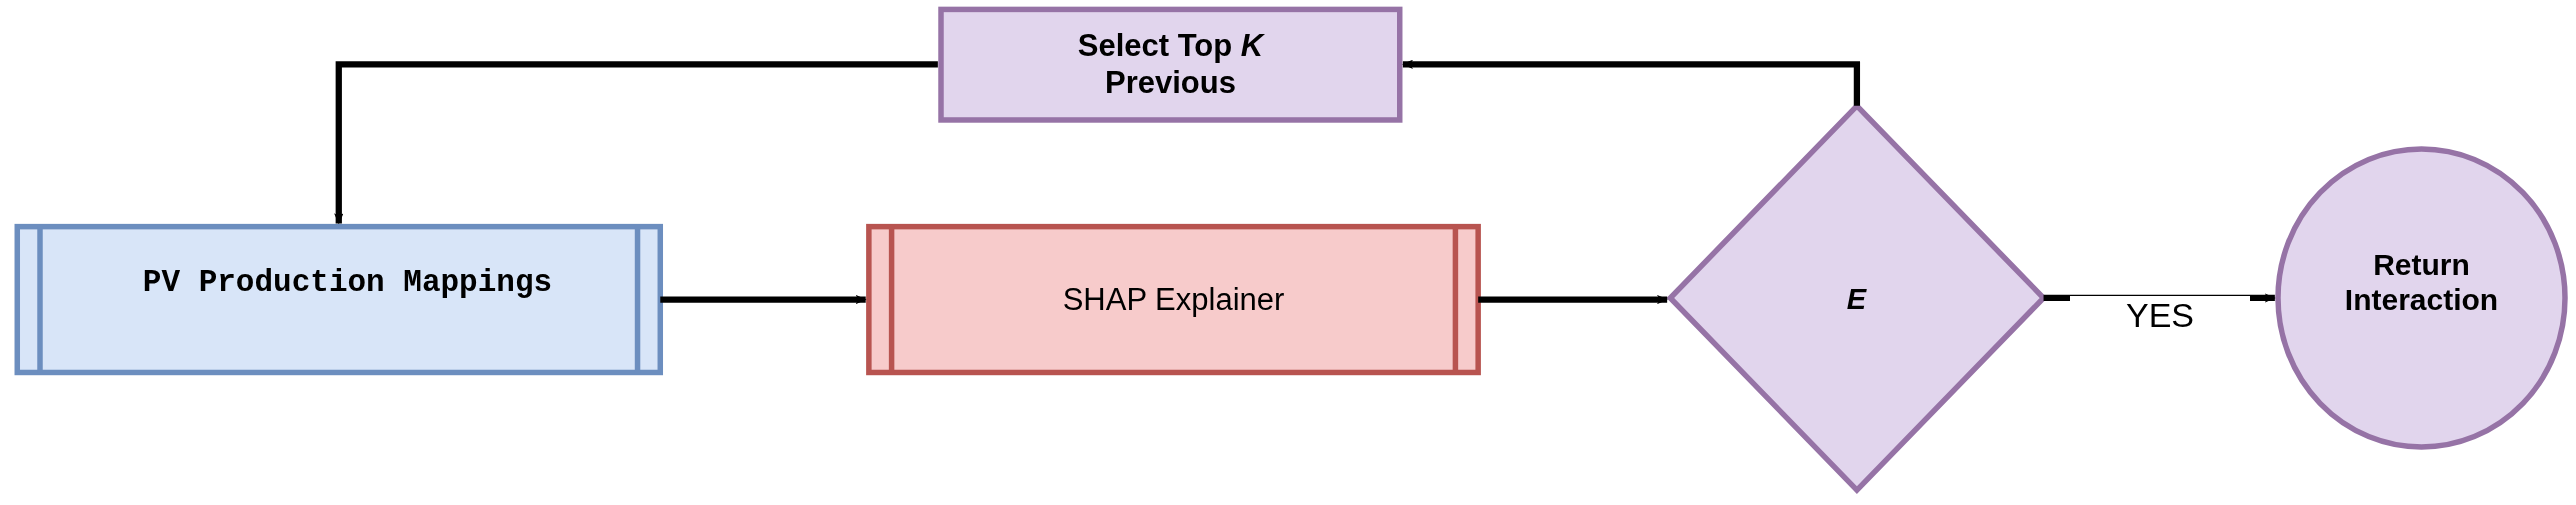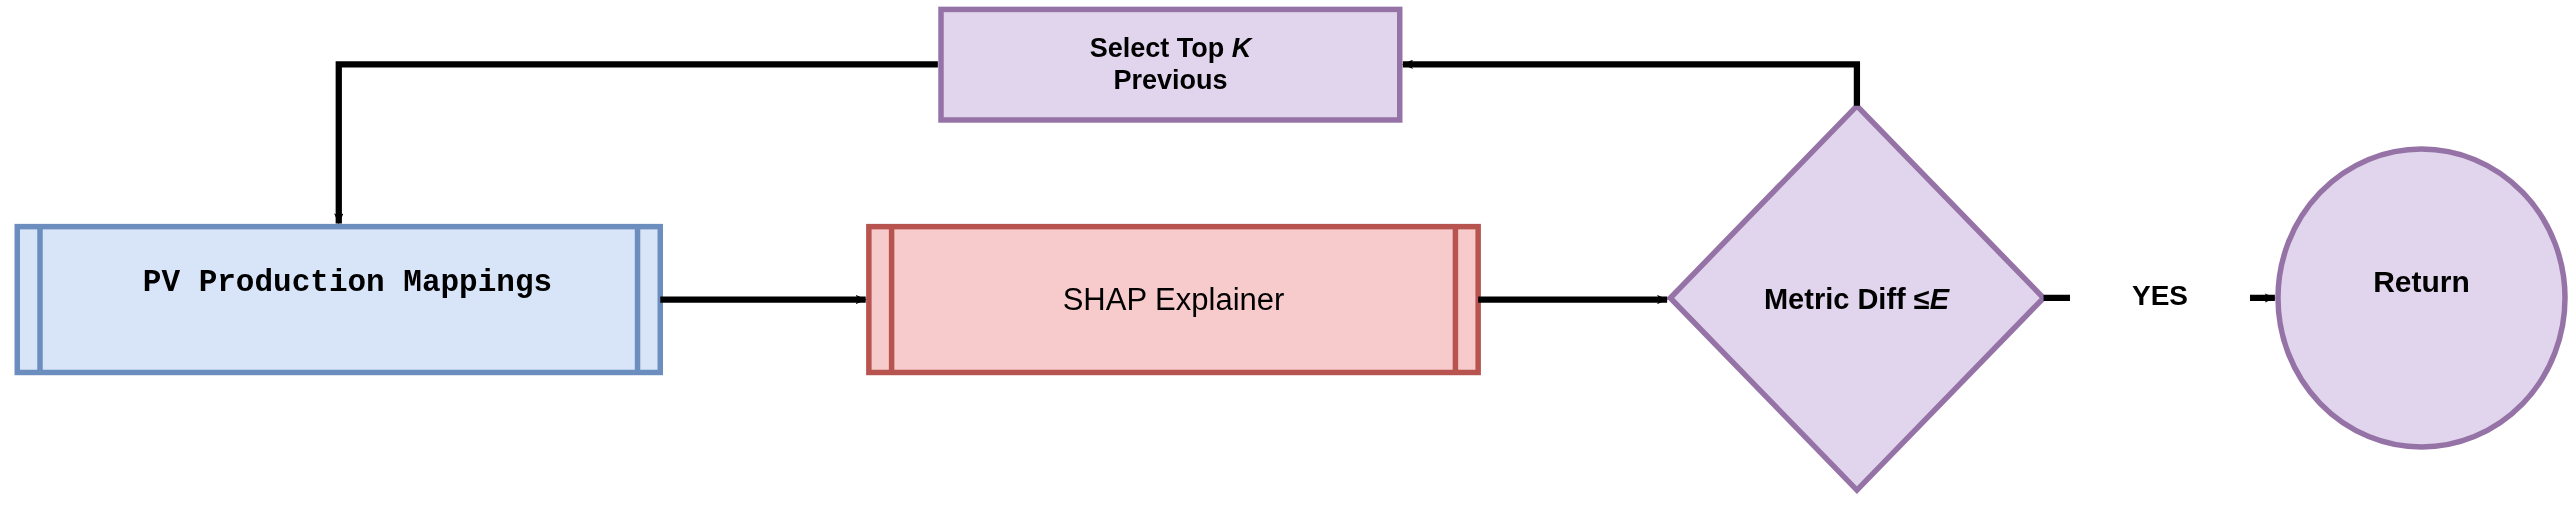--- a/index.html
+++ b/index.html
@@ -35,33 +35,33 @@
   #pv-label {
     left: 41px; top: 210px; width: 613px; height: 146px;
     font-size: 31px; font-weight: 700; font-family: Liberation Mono, monospace;
   }
   #shap-label {
     left: 892px; top: 227px; width: 563px; height: 146px;
     font-size: 31px; font-weight: 400;
   }
   #topk-label {
     left: 941px; top: 9.4px; width: 459px; height: 111px;
-    font-size: 27px; font-weight: 700;
+    font-size: 31px; font-weight: 700;
   }
   #diamond-label {
     left: 1670px; top: 278px; width: 373px; height: 42px;
     font-size: 29px; font-weight: 700;
   }
   #return-label {
     left: 2278px; top: 145px; width: 287px; height: 274px;
     font-size: 30px; font-weight: 700;
   }
   #yes-label {
-    left: 2070px; top: 277px; width: 180px; height: 38px;
-    font-size: 28px; font-weight: 700;
+    left: 2070px; top: 296px; width: 180px; height: 38px;
+    font-size: 34px; font-weight: 400;
     background: #ffffff;
   }
   .node-label em { font-style: italic; font-weight: 700; }
 </style>
 </head>
 <body>
 
 <div id="canvas">
 
   <svg id="flow-svg" viewBox="0 0 3285 644" xmlns="http://www.w3.org/2000/svg">
@@ -113,26 +113,26 @@
   <div class="node-label" id="topk-label">
     <div>
       <div>
         <span>Select Top </span><em>K</em>
       </div>
       <div>Previous</div>
     </div>
   </div>
 
   <div class="node-label" id="diamond-label">
-    <span>Metric Diff ≤ </span>
       <em>E</em>
   </div>
 
   <div class="node-label" id="return-label">
     <div>
       <div>Return</div>
+      <div>Interaction</div>
     </div>
   </div>
 
   <div class="node-label" id="yes-label">YES</div>
 
 </div>
 
 
 </body></html>

